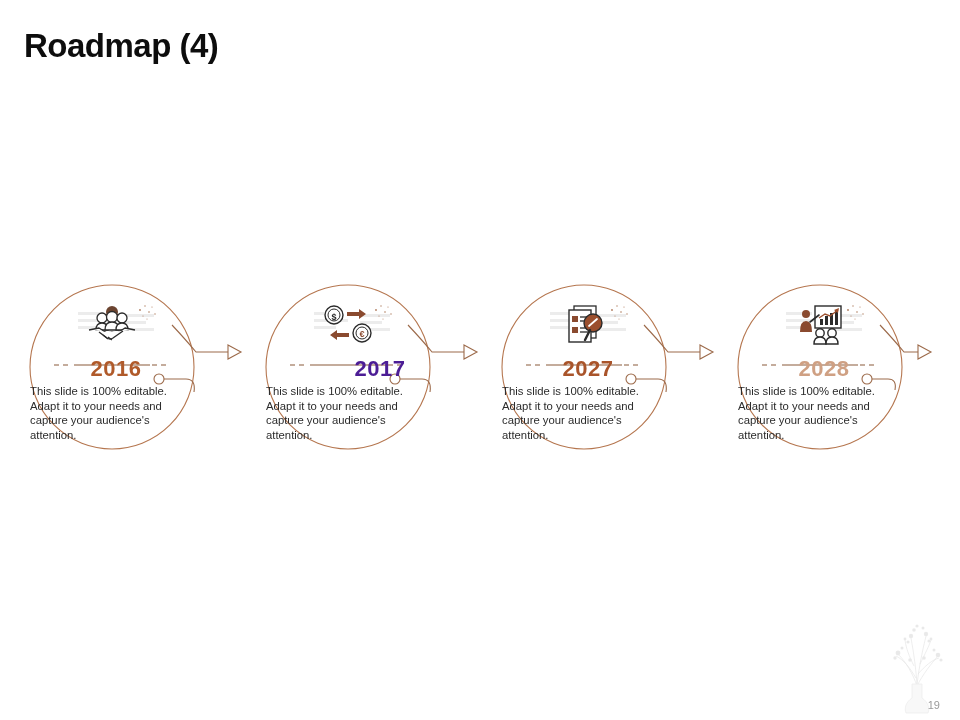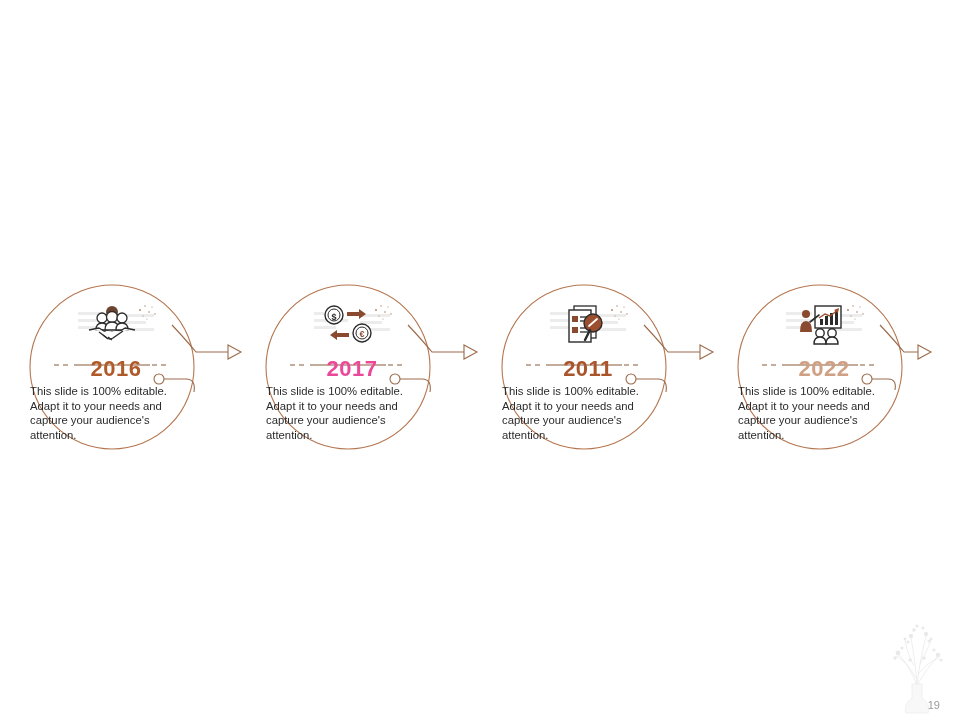--- a/index.html
+++ b/index.html
@@ -108,20 +108,21 @@
     font-size: 11px;
     color: #9a9a9a;
     line-height: 14px;
   }
 </style>
 </head>
 <body>
 
 <div id="slide">
 
+  <div id="page-title">Roadmap (4)</div>
 
   <div id="timeline">
 
     <svg id="timeline-svg" width="960" height="720" viewBox="0 0 960 720">
       <defs>
 
         <g id="wm">
           <rect x="-34" y="0" width="26" height="3" fill="#ececec"></rect>
           <rect x="-34" y="7" width="34" height="3" fill="#ececec"></rect>
           <rect x="-34" y="14" width="22" height="3" fill="#ececec"></rect>
@@ -239,21 +240,21 @@
           <text x="45" y="35" font-family="Liberation Sans, sans-serif" font-size="9" font-weight="bold" fill="#8a4a2f" text-anchor="middle">€</text>
         </svg>
       </div>
       <div class="milestone-divider">
         <svg viewBox="0 0 116 2" width="116" height="2" preserveAspectRatio="none">
           <line x1="0" y1="1" x2="18" y2="1" stroke="#8a5a3b" stroke-width="1.2" stroke-dasharray="5 4"></line>
           <line x1="20" y1="1" x2="96" y2="1" stroke="#8a5a3b" stroke-width="1.2"></line>
           <line x1="98" y1="1" x2="116" y2="1" stroke="#8a5a3b" stroke-width="1.2" stroke-dasharray="5 4"></line>
         </svg>
       </div>
-      <div class="milestone-year" style="color:#ec4899;">2017</div>
+      <div class="milestone-year" style="color:#4c1d95;padding-left:28px;">2017</div>
       <div class="milestone-body">This slide is 100% editable. Adapt it to your needs and capture your audience's attention.</div>
     </div>
 
     <div class="milestone" style="left:502px; top:302px;">
       <div class="milestone-icon">
         <svg viewBox="0 0 62 46" width="62" height="46">
 
           <rect x="21" y="4" width="22" height="32" fill="#ffffff" stroke="#2b2b2b" stroke-width="1.3"></rect>
 
           <rect x="16" y="8" width="22" height="32" fill="#ffffff" stroke="#2b2b2b" stroke-width="1.4"></rect>
@@ -271,21 +272,21 @@
           <line x1="37" y1="28" x2="32" y2="38" stroke="#2b2b2b" stroke-width="2.4" stroke-linecap="round"></line>
         </svg>
       </div>
       <div class="milestone-divider">
         <svg viewBox="0 0 116 2" width="116" height="2" preserveAspectRatio="none">
           <line x1="0" y1="1" x2="18" y2="1" stroke="#8a5a3b" stroke-width="1.2" stroke-dasharray="5 4"></line>
           <line x1="20" y1="1" x2="96" y2="1" stroke="#8a5a3b" stroke-width="1.2"></line>
           <line x1="98" y1="1" x2="116" y2="1" stroke="#8a5a3b" stroke-width="1.2" stroke-dasharray="5 4"></line>
         </svg>
       </div>
-      <div class="milestone-year" style="color:#a9542a;">2011</div>
+      <div class="milestone-year" style="color:#a9542a;">2027</div>
       <div class="milestone-body">This slide is 100% editable. Adapt it to your needs and capture your audience's attention.</div>
     </div>
 
     <div class="milestone" style="left:738px; top:302px;">
       <div class="milestone-icon">
         <svg viewBox="0 0 62 46" width="62" height="46">
 
           <rect x="26" y="4" width="26" height="22" fill="#ffffff" stroke="#2b2b2b" stroke-width="1.4"></rect>
 
           <rect x="31" y="17" width="3" height="6" fill="#2b2b2b"></rect>
@@ -306,21 +307,21 @@
           <path d="M37,42 q0,-7 6,-7 q6,0 6,7 z" fill="#ffffff" stroke="#2b2b2b" stroke-width="1.4"></path>
         </svg>
       </div>
       <div class="milestone-divider">
         <svg viewBox="0 0 116 2" width="116" height="2" preserveAspectRatio="none">
           <line x1="0" y1="1" x2="18" y2="1" stroke="#8a5a3b" stroke-width="1.2" stroke-dasharray="5 4"></line>
           <line x1="20" y1="1" x2="96" y2="1" stroke="#8a5a3b" stroke-width="1.2"></line>
           <line x1="98" y1="1" x2="116" y2="1" stroke="#8a5a3b" stroke-width="1.2" stroke-dasharray="5 4"></line>
         </svg>
       </div>
-      <div class="milestone-year" style="color:#cfa083;">2022</div>
+      <div class="milestone-year" style="color:#cfa083;">2028</div>
       <div class="milestone-body">This slide is 100% editable. Adapt it to your needs and capture your audience's attention.</div>
     </div>
 
   </div>
 
   <div id="corner-decoration">
     <svg viewBox="0 0 74 108" width="74" height="108">
       <g stroke="#cfcfcf" stroke-width="0.7" fill="none">
         <path d="M37,76 C36,62 34,46 31,30"></path>
         <path d="M37,76 C39,60 42,44 46,28"></path>

